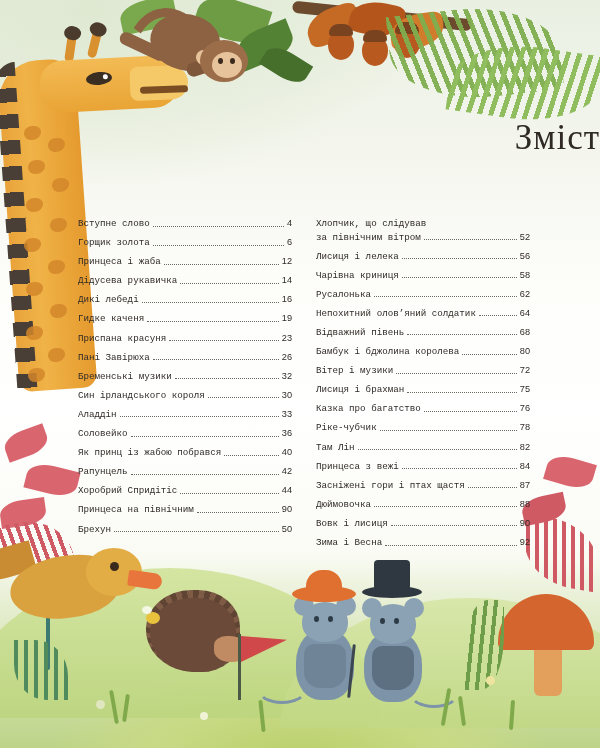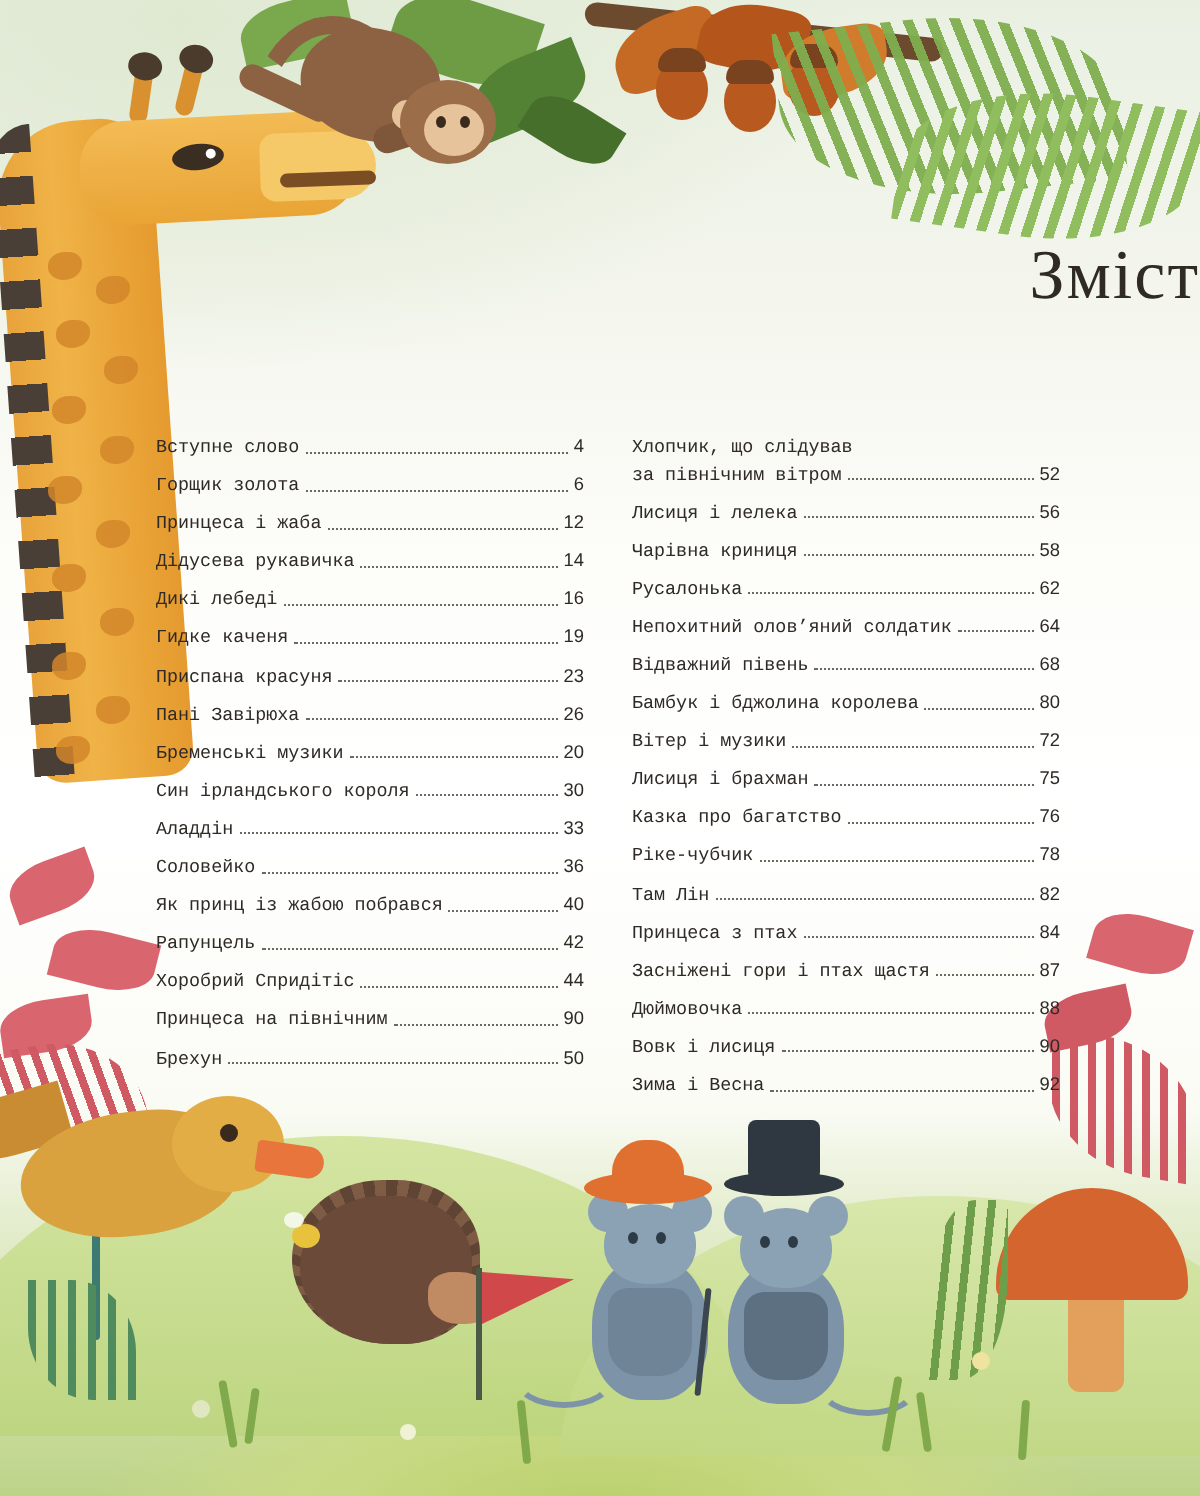--- a/index.html
+++ b/index.html
@@ -495,21 +495,21 @@
           <span class="epage">23</span>
         </div>
       <div class="entry">
           <span class="etitle">Пані Завірюха</span>
           <span class="dots"></span>
           <span class="epage">26</span>
         </div>
       <div class="entry">
           <span class="etitle">Бременські музики</span>
           <span class="dots"></span>
-          <span class="epage">20</span>
+          <span class="epage">32</span>
         </div>
       <div class="entry">
           <span class="etitle">Син ірландського короля</span>
           <span class="dots"></span>
           <span class="epage">30</span>
         </div>
       <div class="entry">
           <span class="etitle">Аладдін</span>
           <span class="dots"></span>
           <span class="epage">33</span>
@@ -604,21 +604,21 @@
           <span class="etitle">Ріке-чубчик</span>
           <span class="dots"></span>
           <span class="epage">78</span>
         </div>
       <div class="entry">
           <span class="etitle">Там Лін</span>
           <span class="dots"></span>
           <span class="epage">82</span>
         </div>
       <div class="entry">
-          <span class="etitle">Принцеса з птах</span>
+          <span class="etitle">Принцеса з вежі</span>
           <span class="dots"></span>
           <span class="epage">84</span>
         </div>
       <div class="entry">
           <span class="etitle">Засніжені гори і птах щастя</span>
           <span class="dots"></span>
           <span class="epage">87</span>
         </div>
       <div class="entry">
           <span class="etitle">Дюймовочка</span>

